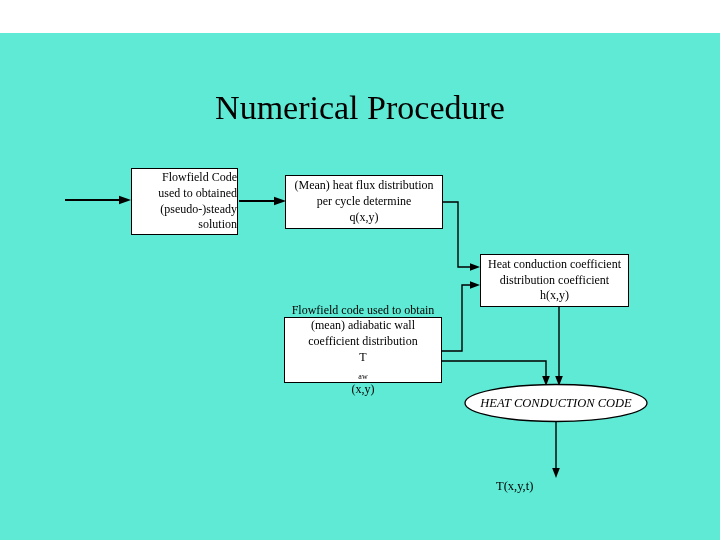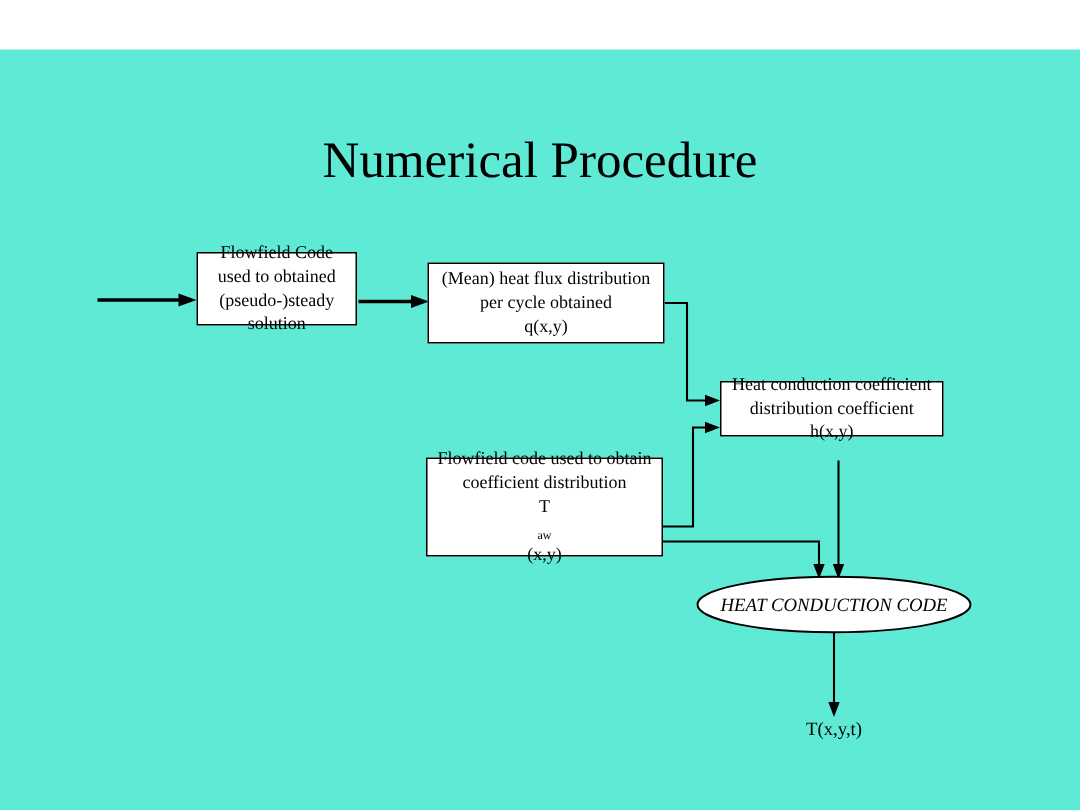--- a/index.html
+++ b/index.html
@@ -35,24 +35,24 @@
     display: flex;
     flex-direction: column;
     justify-content: center;
     align-items: center;
     text-align: center;
     font-size: 12px;
     line-height: 1.32;
     box-sizing: border-box;
   }
   .node span { display: block; white-space: nowrap; }
-  #box1 { left: 131px; top: 135px; width: 107px; height: 49px; }
+  #box1 { left: 131px; top: 135px; width: 107px; height: 67px; align-items: flex-end; }
   #box2 { left: 285px; top: 142px; width: 158px; height: 54px; justify-content: center; }
-  #box3 { left: 480px; top: 221px; width: 149px; height: 37px; }
-  #box4 { left: 284px; top: 272px; width: 158px; height: 66px; }
+  #box3 { left: 480px; top: 221px; width: 149px; height: 53px; }
+  #box4 { left: 284px; top: 284px; width: 158px; height: 66px; }
   .formula { white-space: nowrap; }
   .formula sub {
     font-size: 8px;
     line-height: 0;
     vertical-align: -2px;
   }
   .ellipse-label {
     position: absolute;
     left: 466px;
     top: 353px;
@@ -63,21 +63,20 @@
     align-items: center;
     font-size: 12.5px;
     white-space: nowrap;
     font-style: italic;
   }
   .output-label {
     position: absolute;
     left: 496px;
     top: 446px;
     width: 120px;
-    text-align: center;
     font-size: 12.5px;
     white-space: nowrap;
   }
   svg.connectors {
     position: absolute;
     left: 0;
     top: 0;
     width: 720px;
     height: 540px;
   }
@@ -131,32 +130,33 @@
 
   <div class="node" id="box1">
     <span>Flowfield Code</span>
     <span>used to obtained</span>
     <span>(pseudo-)steady</span>
     <span>solution</span>
   </div>
 
   <div class="node" id="box2">
     <span>(Mean) heat flux distribution</span>
-    <span>per cycle obtained</span>
+    <span>per cycle determine</span>
     <span>q(x,y)</span>
   </div>
 
   <div class="node" id="box3">
     <span>Heat conduction coefficient</span>
     <span>distribution coefficient</span>
     <span>h(x,y)</span>
   </div>
 
   <div class="node" id="box4">
     <span>Flowfield code used to obtain</span>
+    <span>(mean) adiabatic wall</span>
     <span>coefficient distribution</span>
     <span class="formula"><span>T</span><sub>aw</sub><span>(x,y)</span></span>
   </div>
 
   <div class="ellipse-label">HEAT CONDUCTION CODE</div>
 
   <div class="output-label">T(x,y,t)</div>
 
 </div>
 

